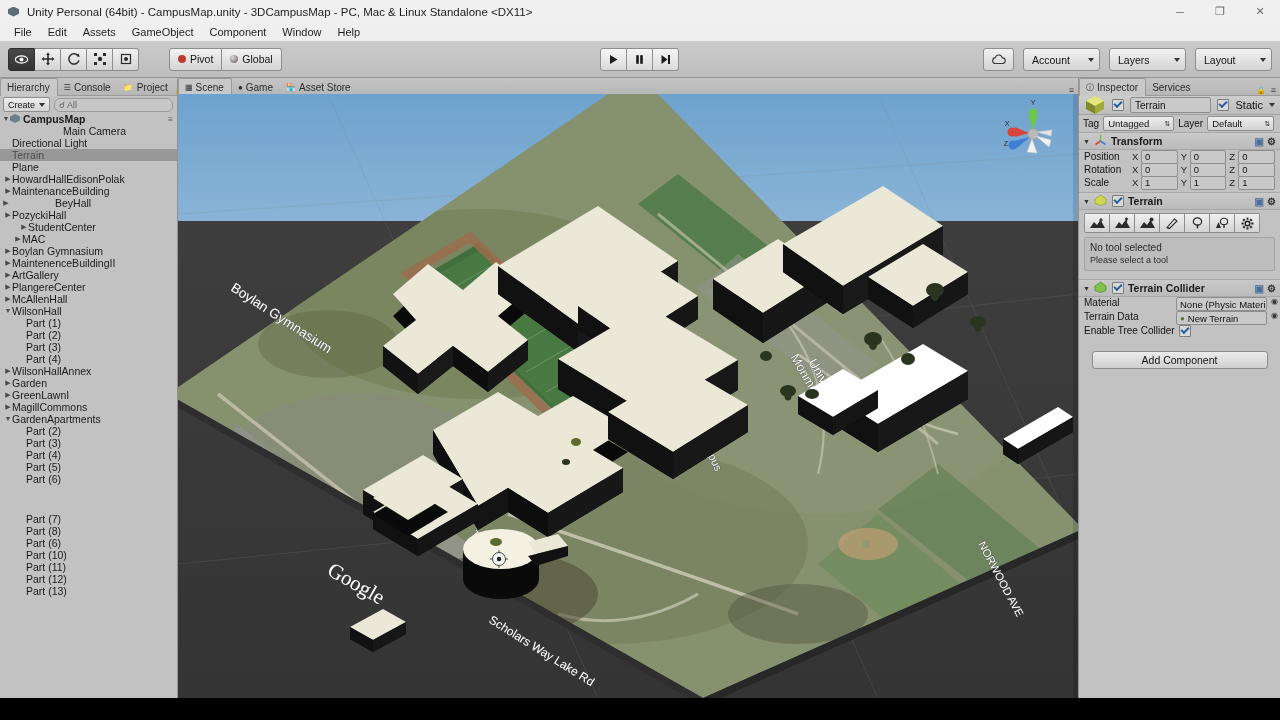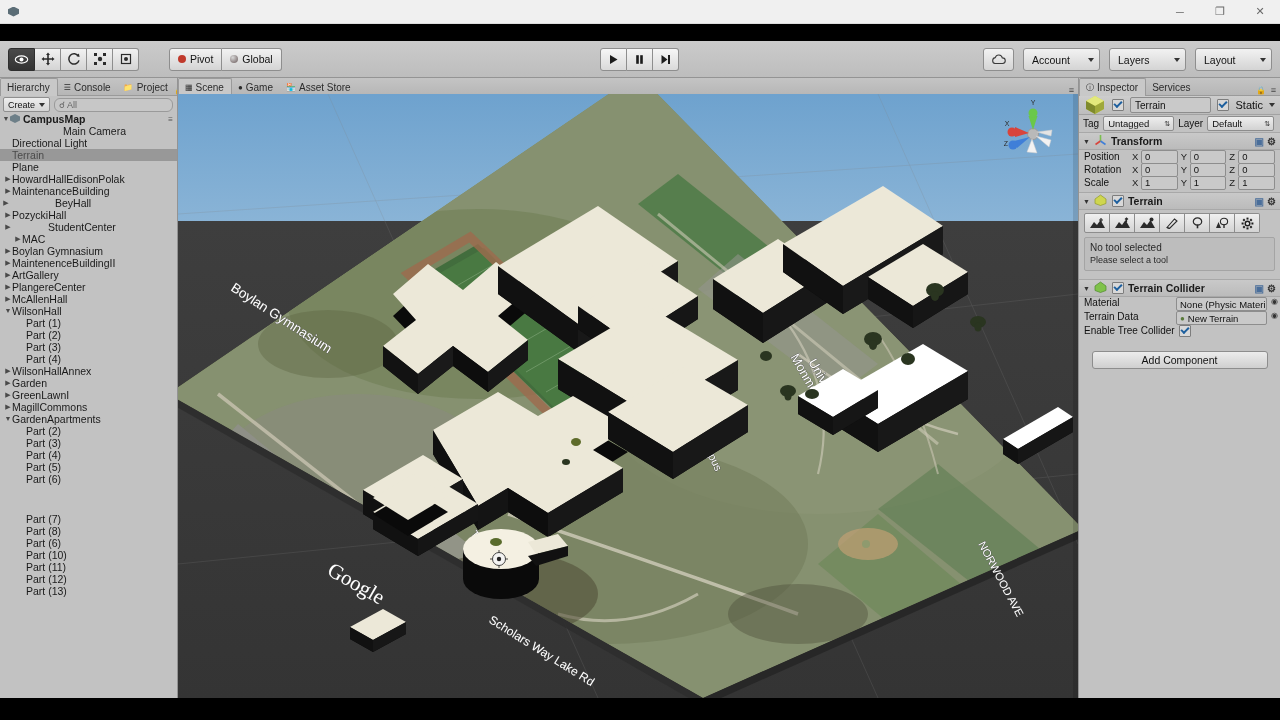--- a/index.html
+++ b/index.html
@@ -143,27 +143,37 @@
   .blackbar{position:absolute;left:0;top:698px;width:1280px;height:22px;background:#000;}
   .scrollbar-v{position:absolute;right:0;top:0;width:5px;height:604px;background:rgba(0,0,0,0.12);}
 </style>
 </head>
 <body>
 
 <div id="app">
 
   <div class="titlebar">
     <div class="tb-icon"></div>
+    <div class="tb-title">Unity Personal (64bit) - CampusMap.unity - 3DCampusMap - PC, Mac &amp; Linux Standalone &lt;DX11&gt;</div>
     <div class="tb-btns">
       <div class="tb-btn">─</div>
       <div class="tb-btn">❐</div>
       <div class="tb-btn">✕</div>
     </div>
   </div>
 
+  <div class="menubar">
+    <div class="menu-item">File</div>
+    <div class="menu-item">Edit</div>
+    <div class="menu-item">Assets</div>
+    <div class="menu-item">GameObject</div>
+    <div class="menu-item">Component</div>
+    <div class="menu-item">Window</div>
+    <div class="menu-item">Help</div>
+  </div>
 
   <div class="toolbar">
     <div class="btn-grp">
       <div class="tbtn on">
         <svg width="15" height="13" viewBox="0 0 15 13">
             <ellipse cx="7.5" cy="6.5" rx="6.2" ry="3.6" fill="none" stroke="#fff" stroke-width="1.1"></ellipse>
             <circle cx="7.5" cy="6.5" r="2" fill="#fff"></circle>
           </svg>
       </div>
       <div class="tbtn">
@@ -309,21 +319,21 @@
             <span class="h-label">MaintenanceBuilding</span>
           </div>
           <div class="h-row" style="padding-left: 2px; gap: 45px;">
             <span class="tri">▶</span>
             <span class="h-label">BeyHall</span>
           </div>
           <div class="h-row" style="padding-left: 4px;">
             <span class="tri">▶</span>
             <span class="h-label">PozyckiHall</span>
           </div>
-          <div class="h-row" style="padding-left: 4px; gap: 36px;">
+          <div class="h-row" style="padding-left: 20px;">
             <span class="tri">▶</span>
             <span class="h-label">StudentCenter</span>
           </div>
           <div class="h-row" style="padding-left: 14px;">
             <span class="tri">▶</span>
             <span class="h-label">MAC</span>
           </div>
           <div class="h-row" style="padding-left: 4px;">
             <span class="tri">▶</span>
             <span class="h-label">Boylan Gymnasium</span>

